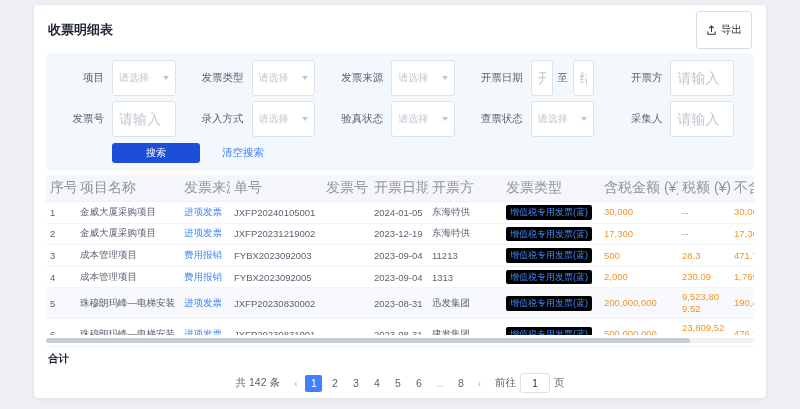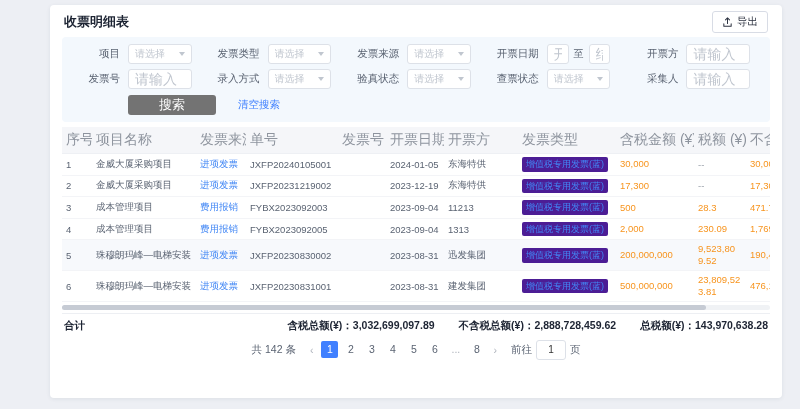--- a/index.html
+++ b/index.html
@@ -1,53 +1,53 @@
 <!DOCTYPE html>
 <html><head>
 <meta charset="utf-8">
 <style>
   html,body{margin:0;padding:0;}
   .page{position:relative;width:800px;height:409px;background:#edeff4;overflow:hidden;
         font-family:"Liberation Sans","DejaVu Sans",sans-serif;}
-  .card{position:absolute;left:50px;top:5px;width:732px;height:393px;background:#fff;
+  .card{position:absolute;left:34px;top:5px;width:732px;height:393px;background:#fff;
         border-radius:4px;box-shadow:0 1px 4px rgba(31,45,61,.08);display:flex;
         flex-direction:column;overflow:hidden;}
   .titlebar{display:flex;align-items:center;justify-content:space-between;padding:6px 14px 4px;}
   .title{margin:0;font-size:13px;font-weight:bold;color:#1d2433;}
   .export-btn{display:flex;align-items:center;gap:4px;background:#fff;border:1px solid #d8dce5;
-        border-radius:3px;padding:3px 9px;font-size:10.5px;color:#2c3240;cursor:pointer;font-family:inherit;}
+        border-radius:3px;padding:11px 9px;font-size:10.5px;color:#2c3240;cursor:pointer;font-family:inherit;}
   .exp-icon svg{display:block;}
   .filters{margin:0 12px;background:#f3f8fd;border-radius:4px;padding:7px 8px 7px 2px;}
   .fgrid{display:grid;grid-template-columns:1fr 1fr 1fr 1fr 1fr;row-gap:5px;}
   .f-item{display:flex;align-items:center;min-width:0;padding-right:12px;}
   .f-label{flex:none;width:56px;text-align:right;margin-right:8px;font-size:10.5px;color:#5a6372;white-space:nowrap;}
-  .control{flex:1;display:flex;align-items:center;height:20px;background:#fff;border:1px solid #dde1e8;
+  .control{flex:1;display:flex;align-items:center;height:36px;background:#fff;border:1px solid #dde1e8;
         border-radius:3px;padding:0 6px;min-width:0;box-sizing:border-box;}
   .control.select{justify-content:space-between;cursor:pointer;}
   .ph{font-size:10px;color:#c0c6cf;white-space:nowrap;overflow:hidden;}
   .chev{width:0;height:0;border-left:3.5px solid transparent;border-right:3.5px solid transparent;
         border-top:4px solid #c0c6cf;flex:none;margin-left:4px;}
   .inp{border:none;outline:none;width:100%;min-width:0;font-size:14px;color:#333;background:transparent;
         font-family:inherit;padding:0;}
   .inp::placeholder{color:#c0c6cf;}
   .sep{margin:0 5px;font-size:10px;color:#5a6372;flex:none;}
   .btnrow{margin-top:6px;padding-left:64px;display:flex;align-items:center;}
-  .search-btn{width:88px;height:20px;background:#737373;color:#fff;border:none;border-radius:3px;
-        font-size:13px;cursor:pointer;font-family:inherit;}
+  .search-btn{width:88px;height:20px;background:#1d4ed8;color:#fff;border:none;border-radius:3px;
+        font-size:10px;cursor:pointer;font-family:inherit;}
   .clear-btn{background:none;border:none;color:#4080ff;font-size:10.5px;margin-left:16px;cursor:pointer;font-family:inherit;}
   .tblwrap{margin:5px 12px 0;overflow:hidden;}
   .tbl{border-collapse:collapse;table-layout:fixed;width:772px;}
   .tbl th{background:#f5f6f9;color:#8e949e;font-weight:normal;font-size:14px;text-align:left;
         padding:4px 4px;white-space:nowrap;overflow:hidden;border-bottom:1px solid #eef0f4;}
   .tbl td{font-size:9.5px;color:#5a6372;padding:3px 4px;border-bottom:1px solid #f3f4f7;
         vertical-align:middle;overflow:hidden;}
   .tbl tbody tr:nth-child(5),.tbl tbody tr:nth-child(7){background:#f7f9fc;}
   .td-index,.td-project,.td-source,.td-order-no,.td-invoice-no,.td-date,.td-issuer{white-space:nowrap;}
   .link{color:#4287f5;cursor:pointer;}
-  .badge{display:inline-block;background:#4c1d95;color:#4287f5;font-size:9px;line-height:1.4;
+  .badge{display:inline-block;background:#000000;color:#4287f5;font-size:9px;line-height:1.4;
         padding:1px 4px;border-radius:2px;white-space:nowrap;}
   .amt{color:#f7941e;word-break:break-all;line-height:1.25;display:inline-block;}
   .dash{color:#9aa1ab;}
   .hscroll{margin:3px 12px 0;height:5px;background:#f0f2f5;border-radius:3px;position:relative;flex:none;}
   .hthumb{position:absolute;left:0;top:0;height:5px;width:91%;background:#c6cbd4;border-radius:3px;cursor:pointer;}
   .summary{margin:3px 12px 0;border-top:1px solid #edeff3;display:flex;align-items:flex-start;
         padding:5px 2px 4px;font-size:10.5px;font-weight:bold;color:#1d2433;}
   .sum-items{margin-left:auto;display:flex;gap:24px;}
   .sum-item{white-space:nowrap;}
   .pager{display:flex;align-items:center;justify-content:center;gap:5px;padding:3px 0 5px;
@@ -273,25 +273,20 @@
           </tbody>
       </table>
     </div>
 
     <div class="hscroll">
       <div class="hthumb"></div>
     </div>
 
     <div class="summary">
       <span class="sum-label">合计</span>
-      <div class="sum-items">
-        <span class="sum-item"><span>含税总额(¥)：</span><span>3,032,699,097.89</span></span>
-        <span class="sum-item"><span>不含税总额(¥)：</span><span>2,888,728,459.62</span></span>
-        <span class="sum-item"><span>总税额(¥)：</span><span>143,970,638.28</span></span>
-      </div>
     </div>
 
     <div class="pager">
       <span class="pg-total">共 142 条</span>
       <span class="pg-btn">‹</span>
       <span class="pg-pages" style="display:flex;gap:4px;">
           <span class="pg-item active">1</span>
           <span class="pg-item">2</span>
           <span class="pg-item">3</span>
           <span class="pg-item">4</span>

